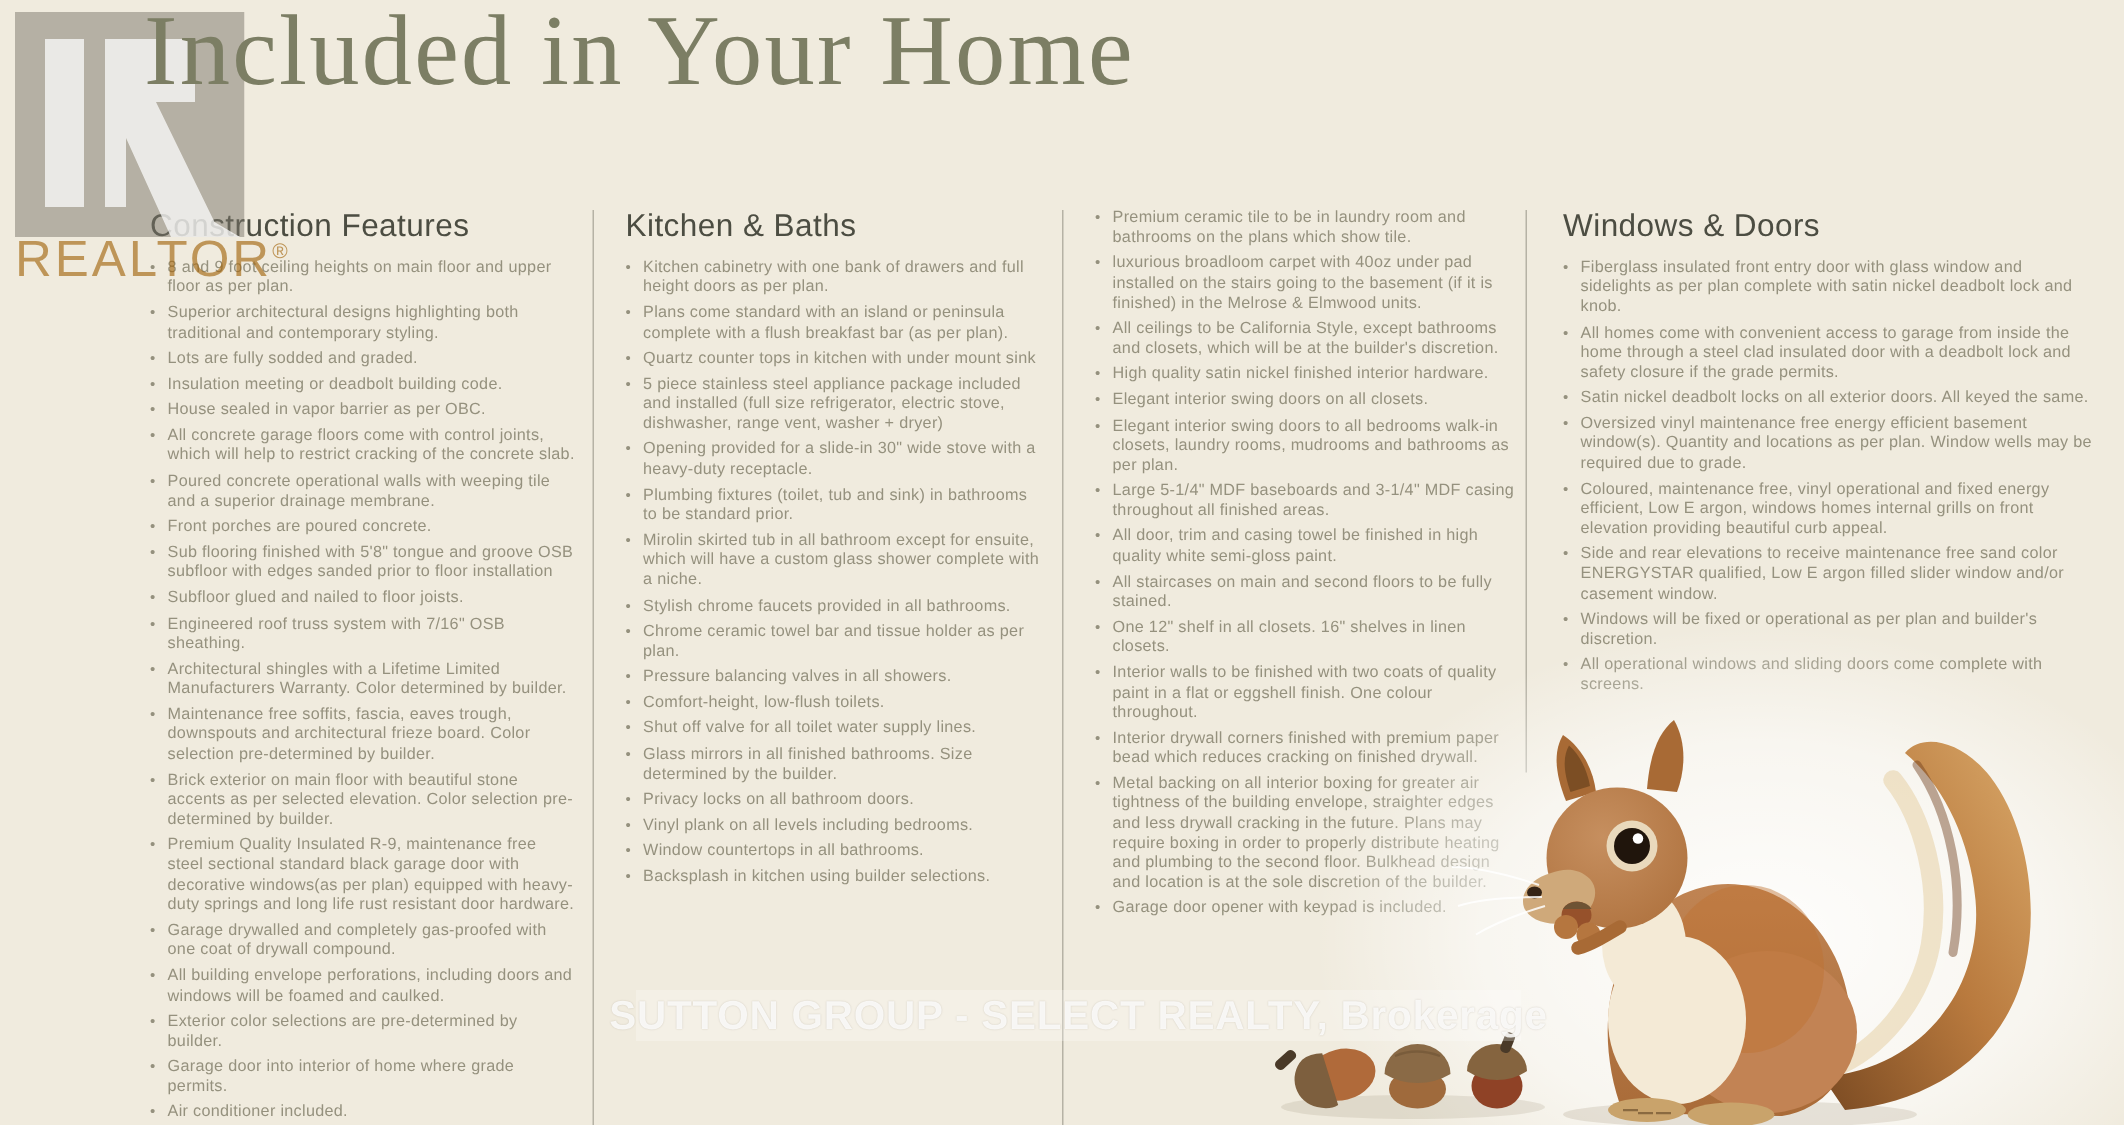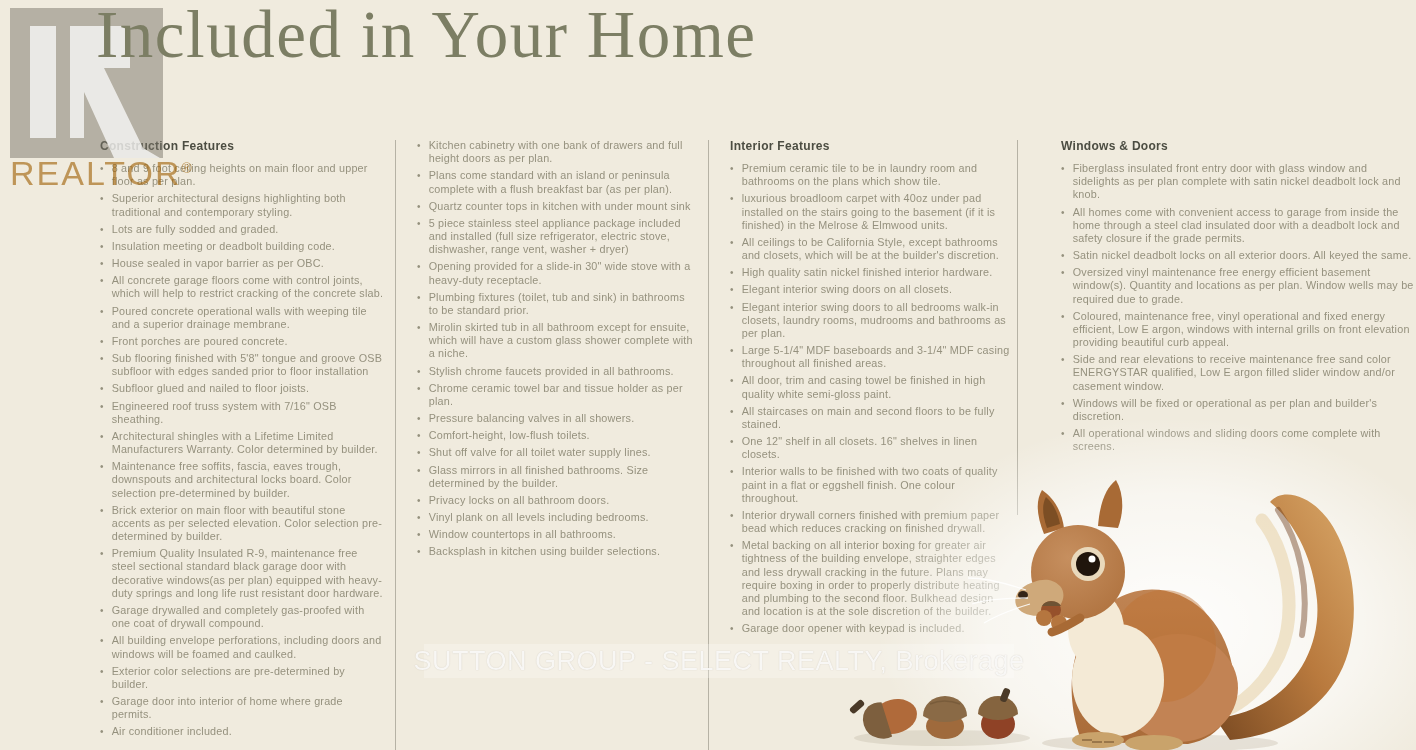--- a/index.html
+++ b/index.html
@@ -18,46 +18,46 @@
   .logo svg{display:block;}
   .logo-text{
     font-size:34px;color:#a16207;opacity:.62;letter-spacing:2px;
     margin-top:-4px;white-space:nowrap;
   }
   .logo-text sup{font-size:14px;}
   .col{position:absolute;top:139px;z-index:1;}
   #col1{left:100px;width:284px;}
   #col2{left:417px;width:280px;}
   #col3{left:730px;width:282px;}
-  #col4{left:1042px;width:354px;margin-left:19px;}
+  #col4{left:1042px;width:354px;}
   .col h2{
-    margin:0 0 9px 0;font-size:12px;font-weight:bold;
+    margin:0 0 9px 0;font-size:21px;font-weight:normal;
     color:var(--header,#4c4d42);letter-spacing:.3px;
   }
   .col ul{list-style:none;margin:0;padding:0;}
   .col li{
     display:flex;gap:8px;margin-bottom:4px;
     color:var(--text,#95917e);font-size:10.8px;line-height:1.22;
     letter-spacing:.2px;
   }
   .col li .dot{flex:0 0 auto;font-size:10px;line-height:1.3;}
   .divider{position:absolute;width:1px;background:var(--divider,#908c7f);opacity:.6;z-index:1;}
   #div1{left:395px;top:140px;height:610px;}
   #div2{left:708px;top:140px;height:610px;}
   #div3{left:1017px;top:140px;height:375px;}
   .photo-glow{
     position:absolute;left:880px;top:420px;width:536px;height:330px;z-index:4;
     background:radial-gradient(ellipse at 55% 62%,rgba(255,255,255,.92) 0%,rgba(255,255,255,.55) 45%,rgba(255,255,255,0) 72%);
     pointer-events:none;
   }
   .squirrel-wrap{position:absolute;left:830px;top:450px;z-index:5;}
   .watermark{
-    position:absolute;left:424px;top:644px;width:590px;height:34px;z-index:6;
+    position:absolute;left:424px;top:660px;width:590px;height:34px;z-index:6;
     background:rgba(255,255,255,.26);
-    display:flex;align-items:center;justify-content:center;
+    display:flex;align-items:center;justify-content:center;font-weight:bold;
   }
   .watermark span{
     font-size:27px;color:rgba(255,255,255,.85);letter-spacing:.5px;
     white-space:nowrap;text-shadow:0 0 1px rgba(150,140,120,.45);
   }
 </style>
 </head>
 <body>
 
 <div>
@@ -123,21 +123,21 @@
         <li>
           <span class="dot">•</span>
           <span class="txt">Engineered roof truss system with 7/16" OSB sheathing.</span>
         </li>
         <li>
           <span class="dot">•</span>
           <span class="txt">Architectural shingles with a Lifetime Limited Manufacturers Warranty. Color determined by builder.</span>
         </li>
         <li>
           <span class="dot">•</span>
-          <span class="txt">Maintenance free soffits, fascia, eaves trough, downspouts and architectural locks board. Color selection pre-determined by builder.</span>
+          <span class="txt">Maintenance free soffits, fascia, eaves trough, downspouts and architectural frieze board. Color selection pre-determined by builder.</span>
         </li>
         <li>
           <span class="dot">•</span>
           <span class="txt">Brick exterior on main floor with beautiful stone accents as per selected elevation. Color selection pre-determined by builder.</span>
         </li>
         <li>
           <span class="dot">•</span>
           <span class="txt">Premium Quality Insulated R-9, maintenance free steel sectional standard black garage door with decorative windows(as per plan) equipped with heavy-duty springs and long life rust resistant door hardware.</span>
         </li>
         <li>
@@ -157,20 +157,21 @@
           <span class="txt">Garage door into interior of home where grade permits.</span>
         </li>
         <li>
           <span class="dot">•</span>
           <span class="txt">Air conditioner included.</span>
         </li>
       </ul>
   </section>
 
   <section class="col" id="col2">
+    <h2>Kitchen &amp; Baths</h2>
     <ul>
         <li>
           <span class="dot">•</span>
           <span class="txt">Kitchen cabinetry with one bank of drawers and full height doors as per plan.</span>
         </li>
         <li>
           <span class="dot">•</span>
           <span class="txt">Plans come standard with an island or peninsula complete with a flush breakfast bar (as per plan).</span>
         </li>
         <li>
@@ -230,21 +231,20 @@
           <span class="txt">Window countertops in all bathrooms.</span>
         </li>
         <li>
           <span class="dot">•</span>
           <span class="txt">Backsplash in kitchen using builder selections.</span>
         </li>
       </ul>
   </section>
 
   <section class="col" id="col3">
-    <h2>Interior Features</h2>
     <ul>
         <li>
           <span class="dot">•</span>
           <span class="txt">Premium ceramic tile to be in laundry room and bathrooms on the plans which show tile.</span>
         </li>
         <li>
           <span class="dot">•</span>
           <span class="txt">luxurious broadloom carpet with 40oz under pad installed on the stairs going to the basement (if it is finished) in the Melrose &amp; Elmwood units.</span>
         </li>
         <li>
@@ -312,21 +312,21 @@
         <li>
           <span class="dot">•</span>
           <span class="txt">Satin nickel deadbolt locks on all exterior doors. All keyed the same.</span>
         </li>
         <li>
           <span class="dot">•</span>
           <span class="txt">Oversized vinyl maintenance free energy efficient basement window(s). Quantity and locations as per plan. Window wells may be required due to grade.</span>
         </li>
         <li>
           <span class="dot">•</span>
-          <span class="txt">Coloured, maintenance free, vinyl operational and fixed energy efficient, Low E argon, windows with internal grills on front elevation providing beautiful curb appeal.</span>
+          <span class="txt">Coloured, maintenance free, vinyl operational and fixed energy efficient, Low E argon, windows homes internal grills on front elevation providing beautiful curb appeal.</span>
         </li>
         <li>
           <span class="dot">•</span>
           <span class="txt">Side and rear elevations to receive maintenance free sand color ENERGYSTAR qualified, Low E argon filled slider window and/or casement window.</span>
         </li>
         <li>
           <span class="dot">•</span>
           <span class="txt">Windows will be fixed or operational as per plan and builder's discretion.</span>
         </li>
         <li>

